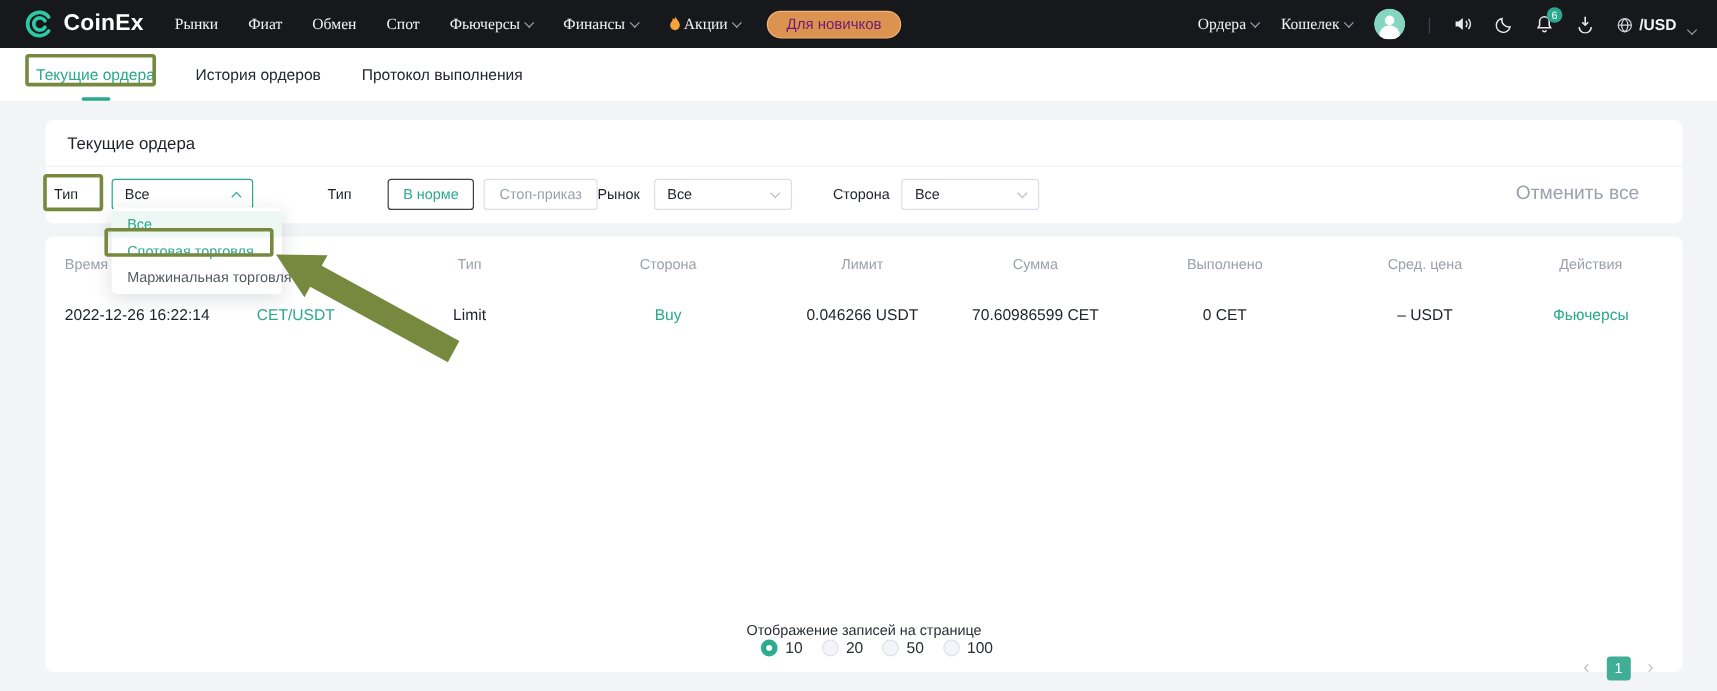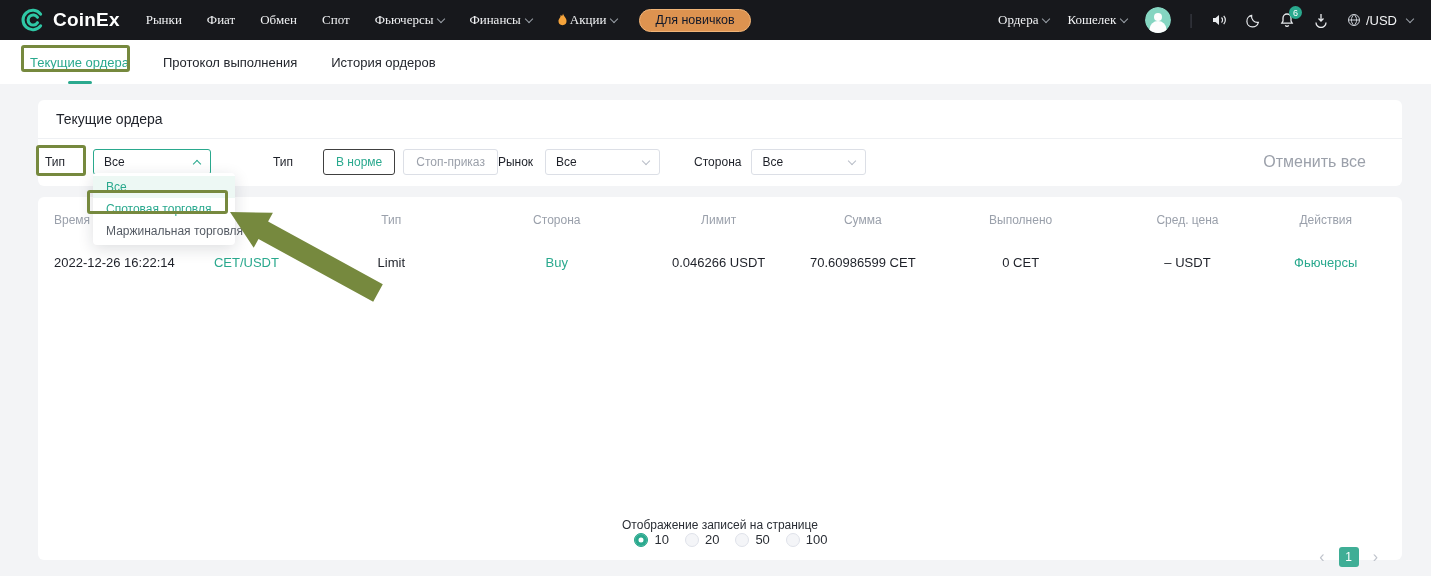--- a/index.html
+++ b/index.html
@@ -12,30 +12,30 @@
             display:flex; align-items:center; padding:0 18px; color:#f2f3f5; z-index:10; }
   .logo { display:flex; align-items:center; gap:7px; margin-right:26px; }
   .logo-text { font-size:19px; font-weight:bold; color:#fff; letter-spacing:.2px; }
   .nav-items { display:flex; align-items:center; gap:25px; }
   .nav-item { display:flex; align-items:center; font-size:13px; font-weight:500; color:#f2f3f5; cursor:pointer;font-family:Liberation Serif, serif; }
   .caret { width:6px; height:6px; border-right:1.4px solid #9aa0a8; border-bottom:1.4px solid #9aa0a8;
            transform:rotate(45deg); margin-left:5px; margin-top:-3px; display:inline-block; }
   .caret.up { transform:rotate(225deg); margin-top:3px; }
   .fire { margin-right:2px; display:inline-flex; }
   .newbie-pill { margin-left:22px; padding:3px 15px 4px; border-radius:12px; background:#dd9350;
-                 border:1.5px solid #f0b478; color:#0f172a; font-size:12.5px; cursor:pointer; white-space:nowrap; }
+                 border:1.5px solid #f0b478; color:#701a75; font-size:12.5px; cursor:pointer; white-space:nowrap; }
   .nav-right { margin-left:auto; display:flex; align-items:center; gap:18px; }
   .nav-right .nav-item { font-weight:500; }
   .avatar { width:26px; height:26px; border-radius:50%; overflow:hidden; cursor:pointer; }
   .nav-divider { color:#3c3f47; font-size:14px; }
   .icon-btn { position:relative; display:flex; align-items:center; cursor:pointer; }
   .badge { position:absolute; top:-6px; right:-7px; min-width:13px; height:13px; padding:0 3px;
            background:#2aa98e; color:#fff; font-size:9px; border-radius:8px;
            display:flex; align-items:center; justify-content:center; }
-  .currency { display:flex; align-items:center; gap:5px; font-size:13px; cursor:pointer; }
+  .currency { display:flex; align-items:flex-end; gap:5px; font-size:13px; cursor:pointer;font-weight:bold; }
 
   
   .tabbar { position:absolute; top:40px; left:0; right:0; height:44px; background:#fff;
             display:flex; align-items:center; padding-left:30px; gap:34px; z-index:5; }
   .tab { position:relative; height:100%; display:flex; align-items:center; font-size:13px;
          color:#23262d; cursor:pointer; }
   .tab.active { color:#2aa98e; }
   .tab-underline { position:absolute; bottom:0; left:50%; transform:translateX(-50%);
                    width:24px; height:3px; background:#2aa98e; border-radius:2px; }
 
@@ -200,24 +200,24 @@
       </span>
     </div>
   </div>
 
   <div class="tabbar">
     <div class="tab active">
       <span>Текущие ордера</span>
       <span class="tab-underline"></span>
     </div>
     <div class="tab">
+        <span>История ордеров</span>
+      </div>
+    <div class="tab">
         <span>Протокол выполнения</span>
-      </div>
-    <div class="tab">
-        <span>История ордеров</span>
       </div>
   </div>
 
   <div class="filter-card">
     <div class="card-title-row">Текущие ордера</div>
     <div class="filter-row">
       <span class="f-label" style="margin-left:7px;">Тип</span>
       <div class="select open" style="margin-left:28px;">
         <span>Все</span>
         <i class="caret up"></i>

